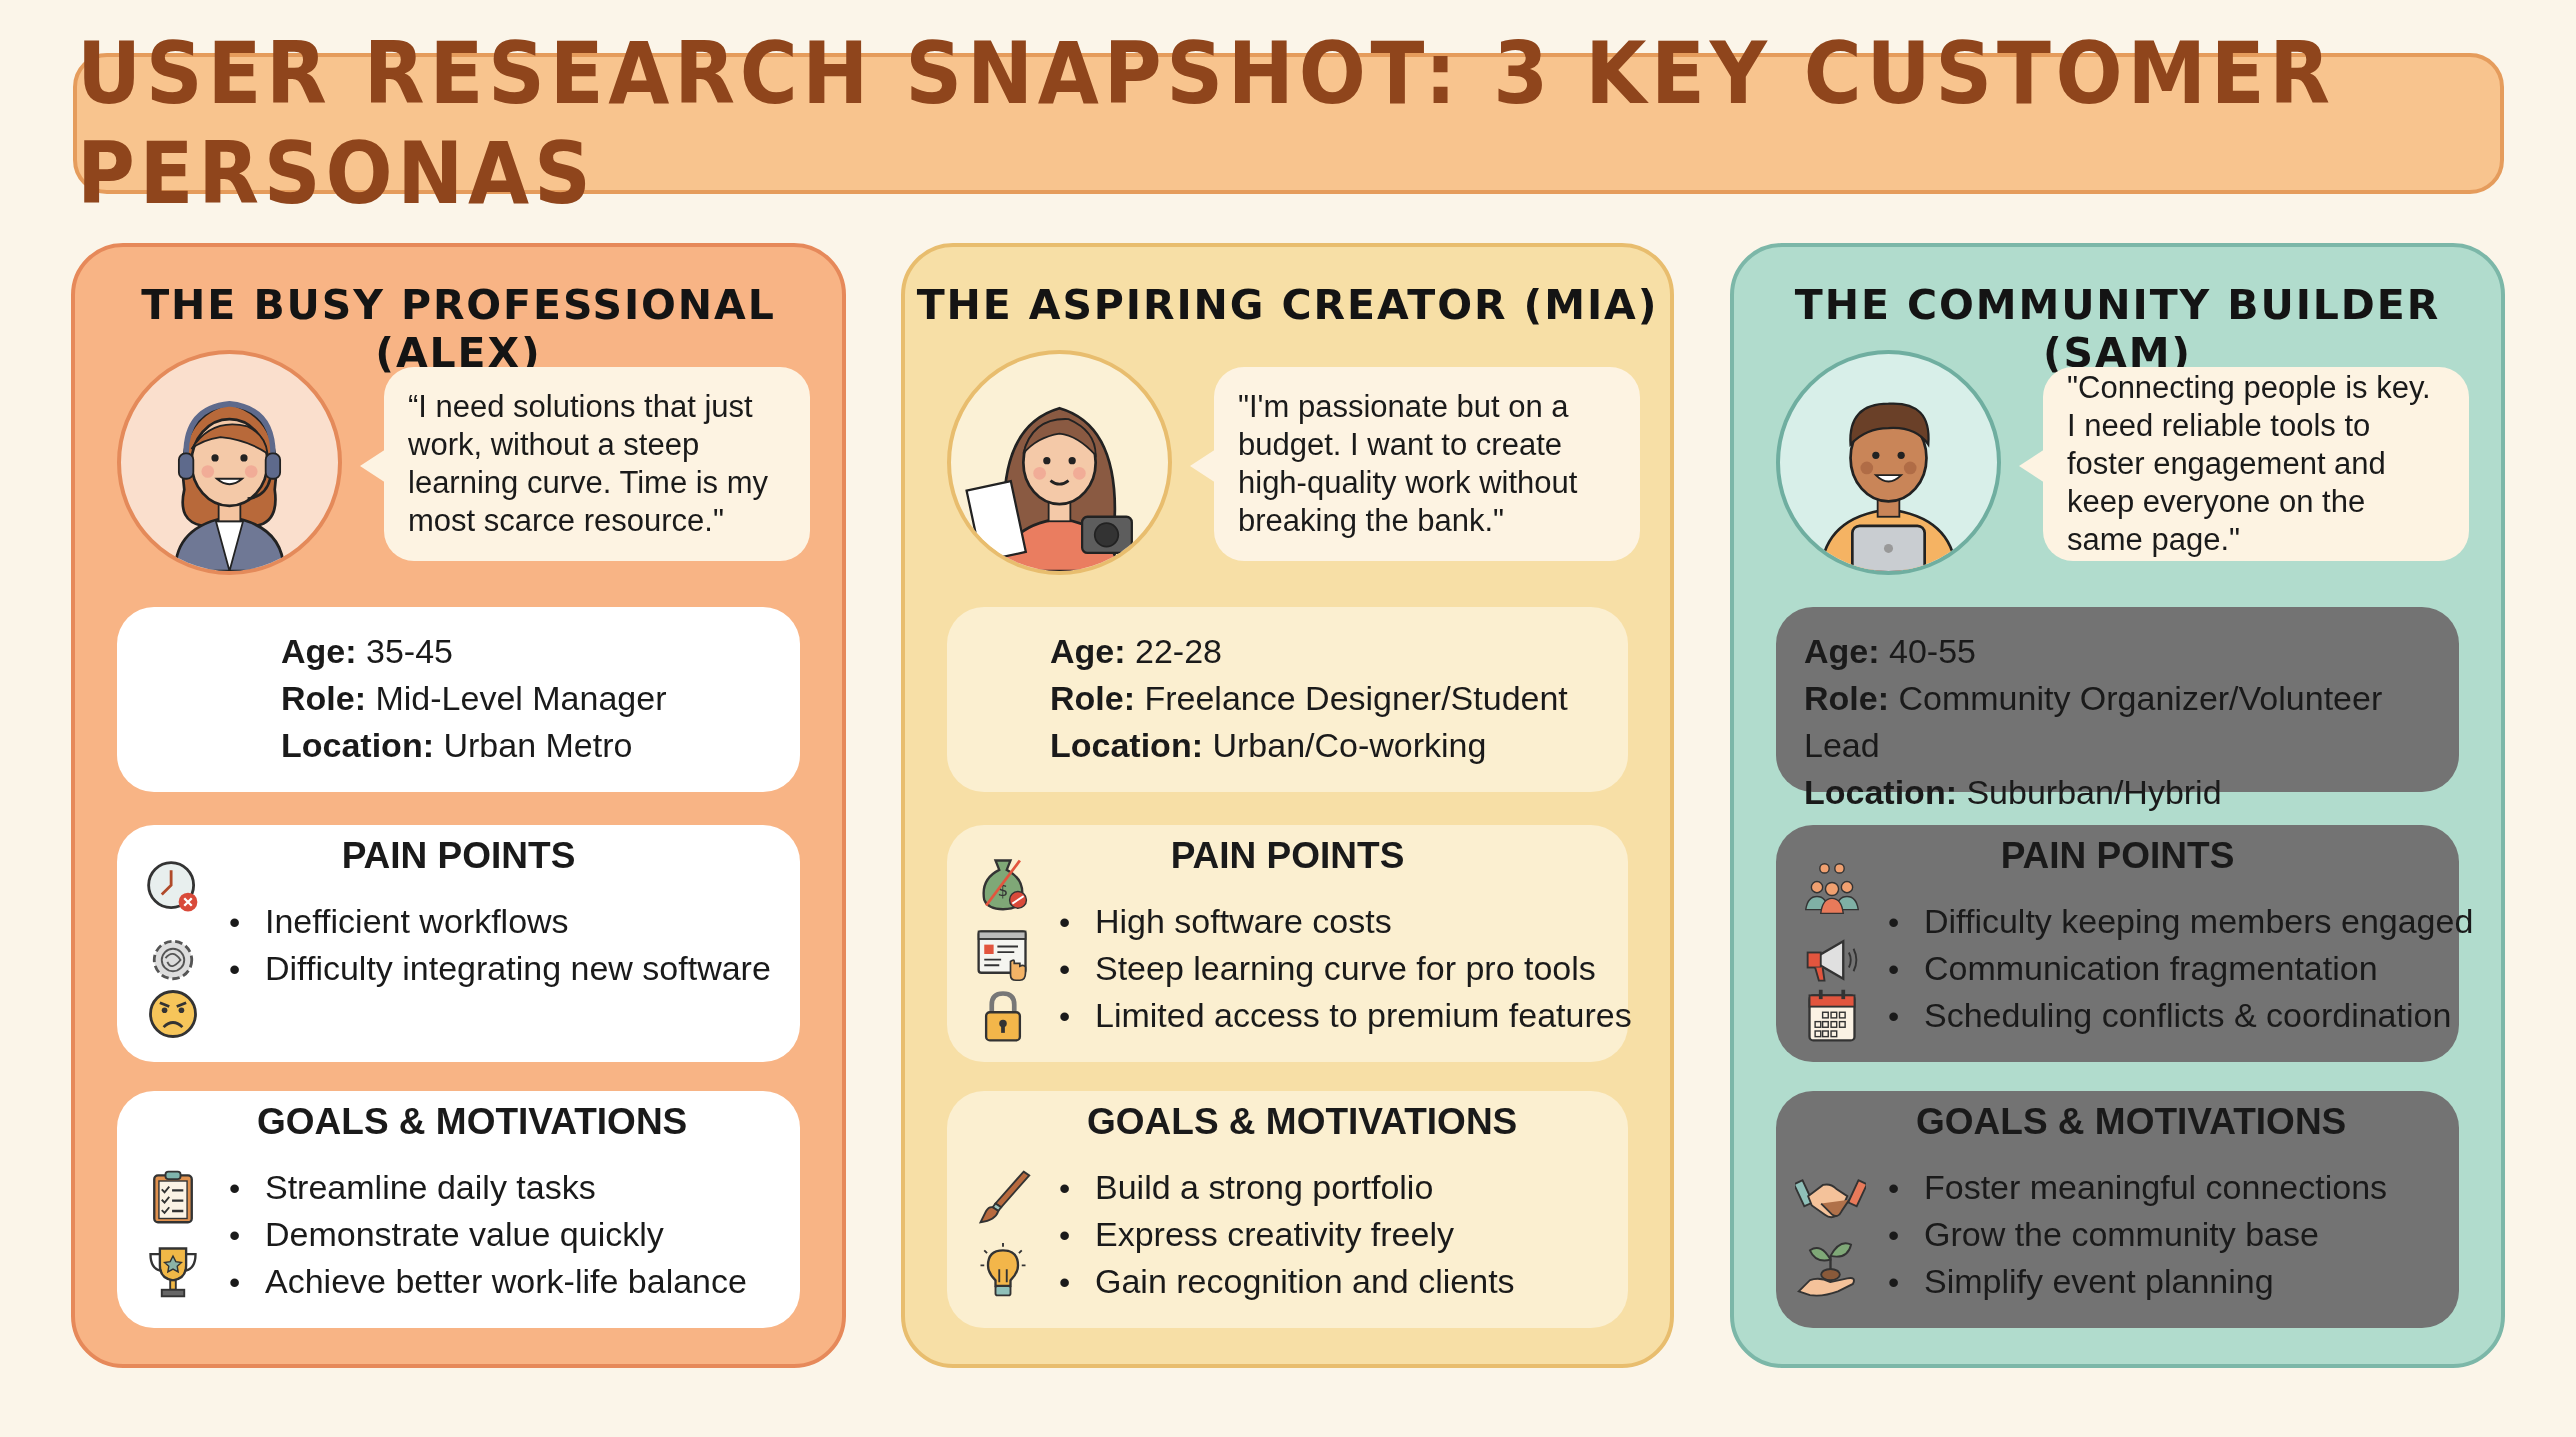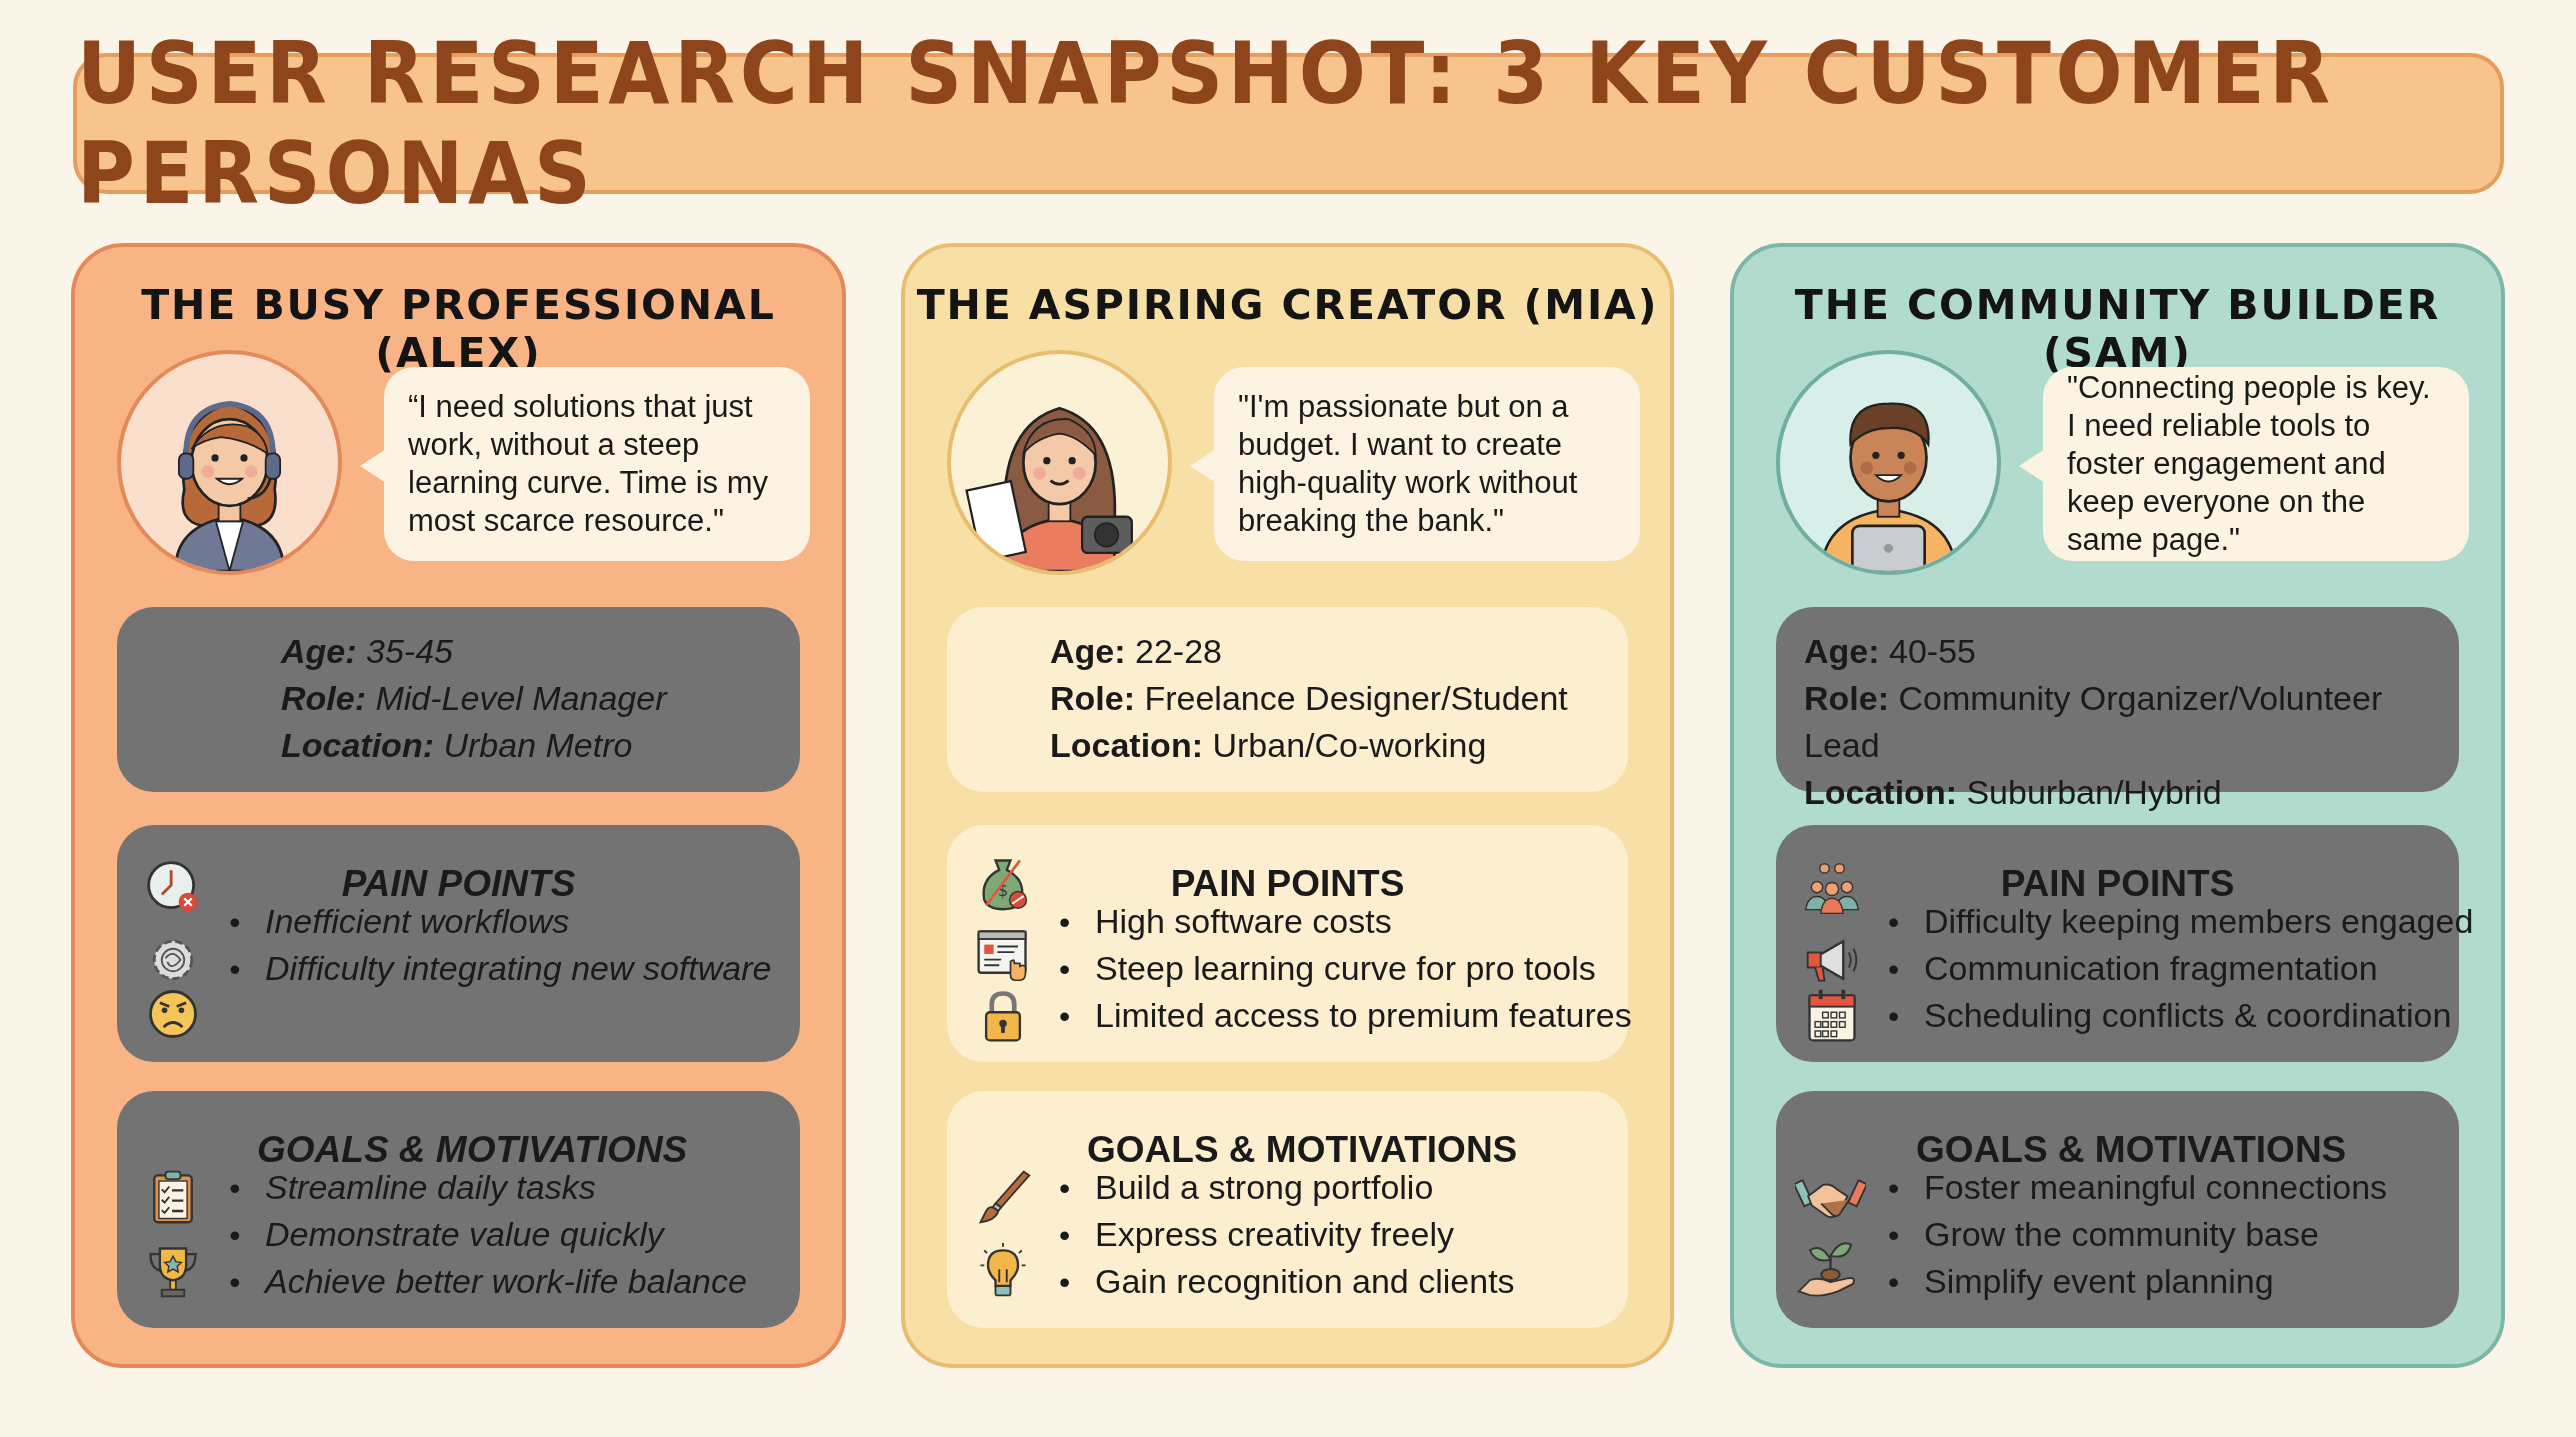--- a/index.html
+++ b/index.html
@@ -50,36 +50,36 @@
   .bubble::before {
     content:""; position:absolute; left:-24px; top:82px;
     border-top:17px solid transparent; border-bottom:17px solid transparent;
     border-right:26px solid #fdf3e2;
   }
   .quote-text { font-size:31px; line-height:38px; color:#1a1a1a; }
 
   .panel {
     position:absolute; left:42px; right:42px; border-radius:37px; box-sizing:border-box;
   }
-  .c0 .panel { background:#737373;font-style:italic; }
+  .c0 .panel { background:#ffffff; }
   .c1 .panel { background:#fbefd0; }
   .c2 .panel { background:#737373; }
   .panel.info { top:360px; height:185px; }
   .panel.pain { top:578px; height:237px; }
   .panel.goals { top:844px; height:237px; }
 
   .info-lines { position:absolute; top:20.6px; font-size:34px; line-height:47px; color:#1a1a1a; }
   .c0 .info-lines { left:164px; }
   .c1 .info-lines { left:103px; }
   .c2 .info-lines { left:28px; }
   .info-lines b { font-weight:bold; }
 
   .panel-heading {
     position:absolute; left:0; right:0; text-align:center;
-    font-size:37px; font-weight:bold; color:#1a1a1a; top:38px;
+    font-size:37px; font-weight:bold; color:#1a1a1a; top:10px;
   }
   .goals .panel-heading { text-align:left; left:140px; }
   .bullets { position:absolute; left:112px; top:73px; margin:0; padding:0; list-style:none; }
   .goals .bullets { top:73px; }
   .bullets li { font-size:34px; line-height:46px; color:#1a1a1a; white-space:nowrap; }
   .bullets li::before { content:"•"; display:inline-block; width:36px; font-size:32px; }
 
   .icon { position:absolute; left:26px; width:60px; height:60px; }
   .icon svg { width:100%; height:100%; display:block; }
 </style>

